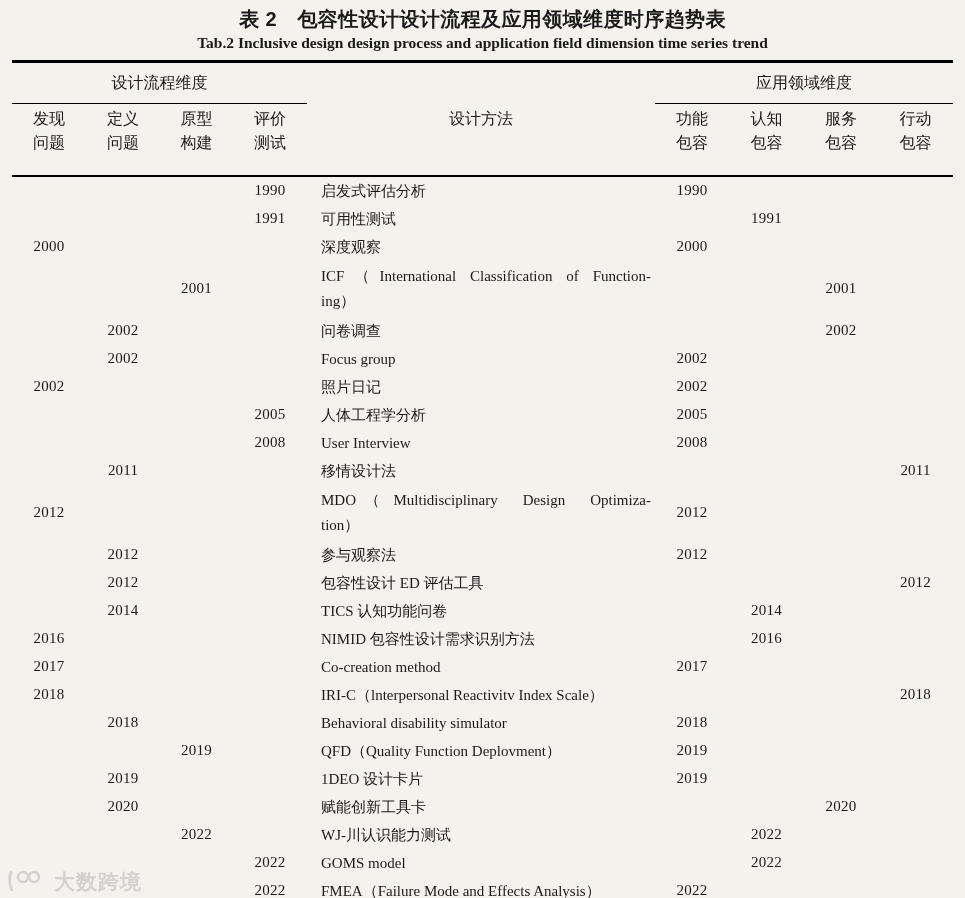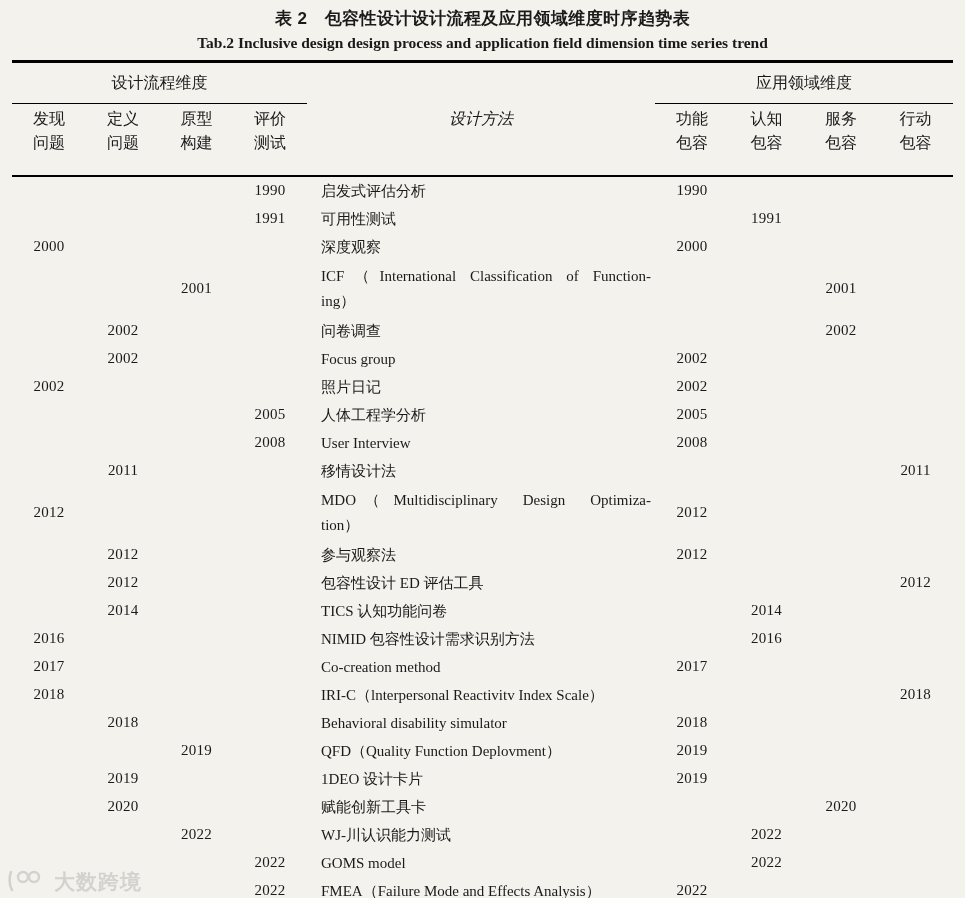--- a/index.html
+++ b/index.html
@@ -17,21 +17,21 @@
   }
 
   
   .caption {
     text-align: center;
     padding-top: 7px;
   }
   .caption-cn {
     font-family: "Liberation Sans", "DejaVu Sans", sans-serif;
     font-weight: bold;
-    font-size: 17px;
+    font-size: 20px;
     letter-spacing: 0.4px;
     line-height: 24px;
     white-space: pre;
   }
   .caption-en {
     font-family: "Liberation Serif", "DejaVu Serif", serif;
     font-weight: bold;
     font-size: 15.5px;
     line-height: 22px;
     margin-top: 1px;
@@ -95,21 +95,20 @@
     padding-top: 3px;
     padding-bottom: 20px;
     vertical-align: middle;
   }
   .col-head .stack span { display: block; }
   .method-head {
     font-family: "Liberation Sans", "DejaVu Sans", sans-serif;
     font-size: 16px;
     text-align: center;
     vertical-align: middle;
-    font-style: italic;
   }
 
   
   tbody tr { height: 28px; }
   tbody td {
     vertical-align: middle;
     height: 28px;
   }
   td.yr {
     text-align: center;

